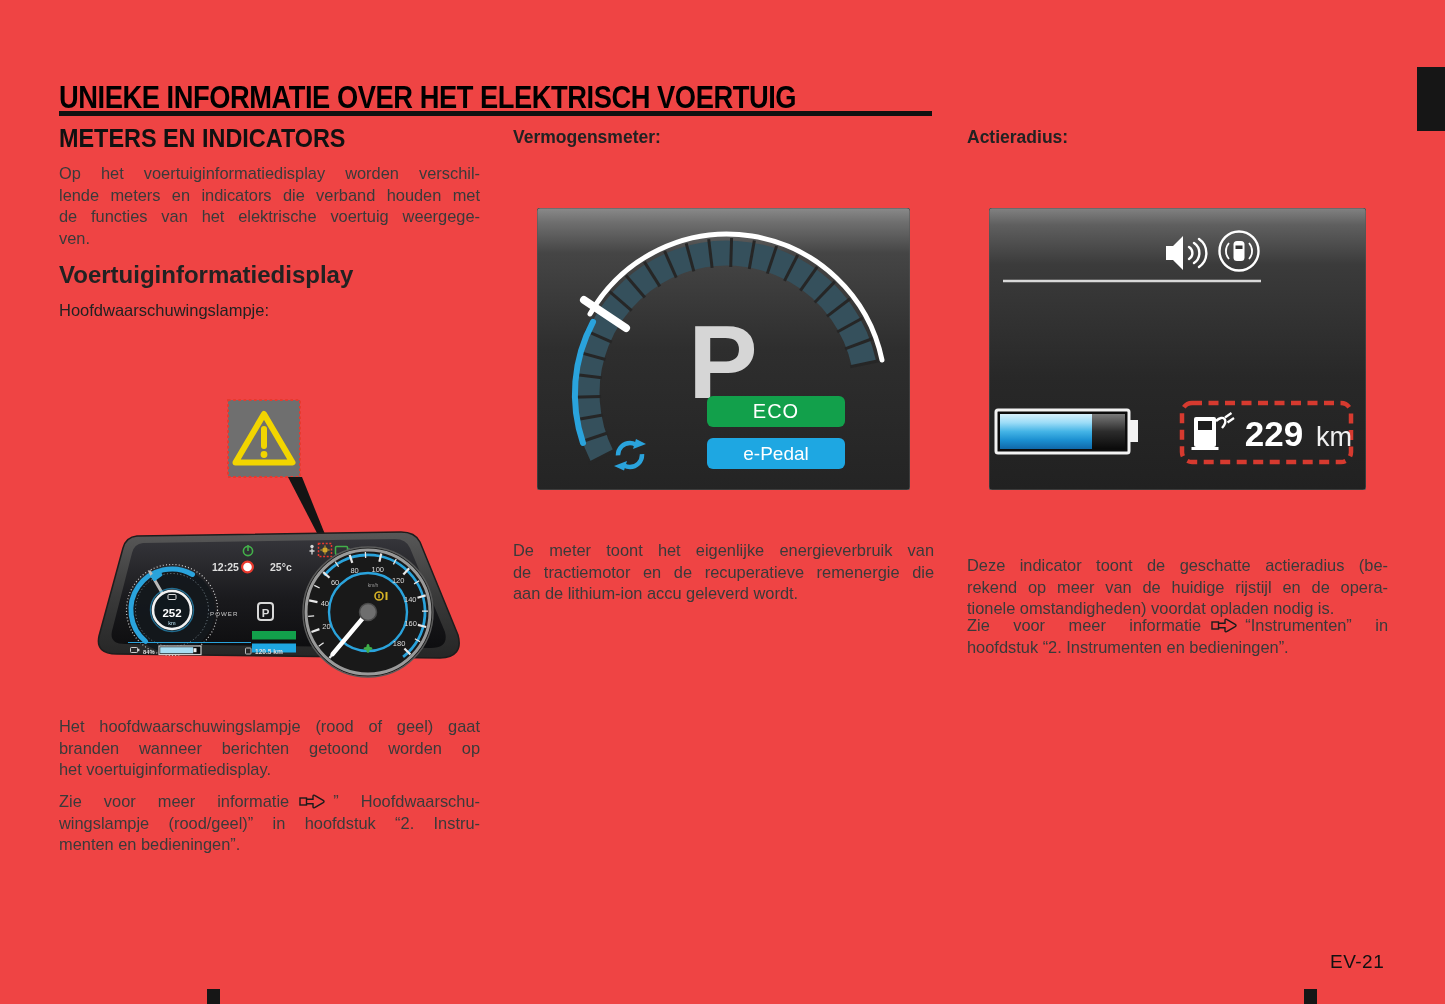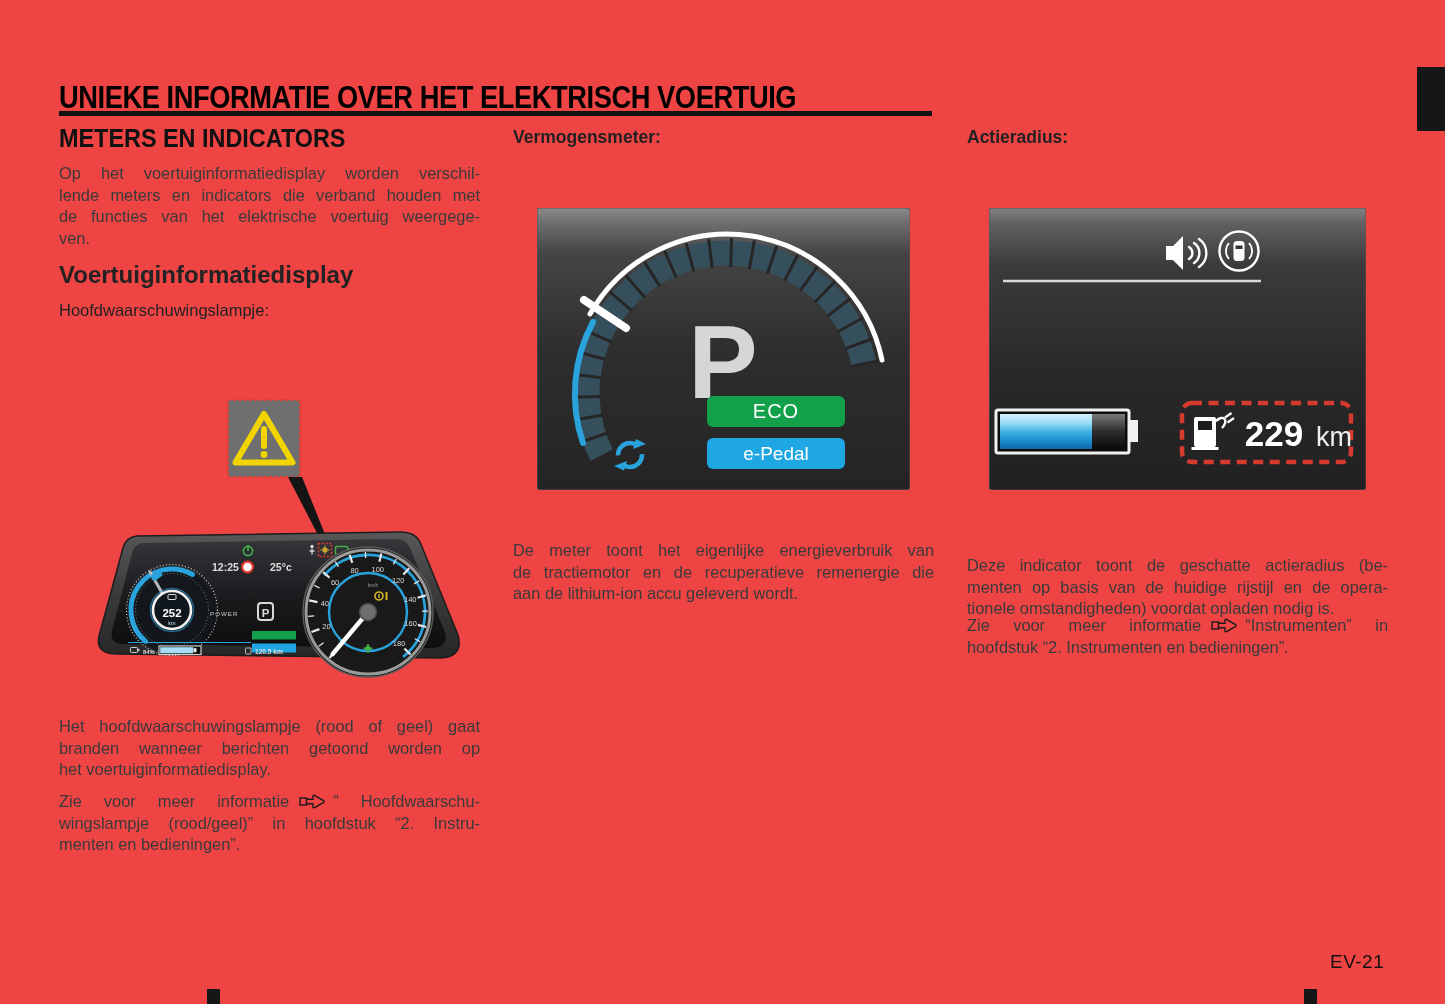--- a/index.html
+++ b/index.html
@@ -333,21 +333,21 @@
         <path d="M227,213 C234.5,206 240,212 233,220" fill="none" stroke="#ffffff" stroke-width="2.4"></path>
         <path d="M236,209.5 l6.5,-4.5 M238.5,214.5 l6.5,-4.5" stroke="#ffffff" stroke-width="2.2" fill="none"></path>
       </g>
       <text x="285" y="238" font-size="35" font-weight="bold" fill="#ffffff" text-anchor="middle">229</text>
       <text x="327" y="238" font-size="27" fill="#efefef">km</text>
     </g>
   </svg>
 
   <div class="abs body" style="left:967px;top:540px;margin-top:15px;">
     <div class="jline">Deze indicator toont de geschatte actieradius (be-</div>
-    <div class="jline">menten op basis van de huidige rijstijl en de opera-</div>
+    <div class="jline">rekend op meer van de huidige rijstijl en de opera-</div>
     <div class="jline last">tionele omstandigheden) voordat opladen nodig is.</div>
   </div>
 
   <div class="abs body" style="left:967px;top:615px;">
     <div class="jline">
       <span>Zie voor meer informatie</span><svg class="hand" width="27" height="15" viewBox="0 0 27 15">
           <g fill="none" stroke="#1a1a1a" stroke-width="1.4">
             <rect x="1" y="4" width="6.5" height="7"></rect>
             <path d="M7.5,5.3 L14,5.3 L14,2.2 C14,1 15.3,0.9 16.1,1.6 L24.2,6.3 C25.3,7 25.3,8 24.2,8.7 L16.1,13.3 C15.3,14 14,13.9 14,12.7 L14,9.7 L7.5,9.7"></path>
           </g>

